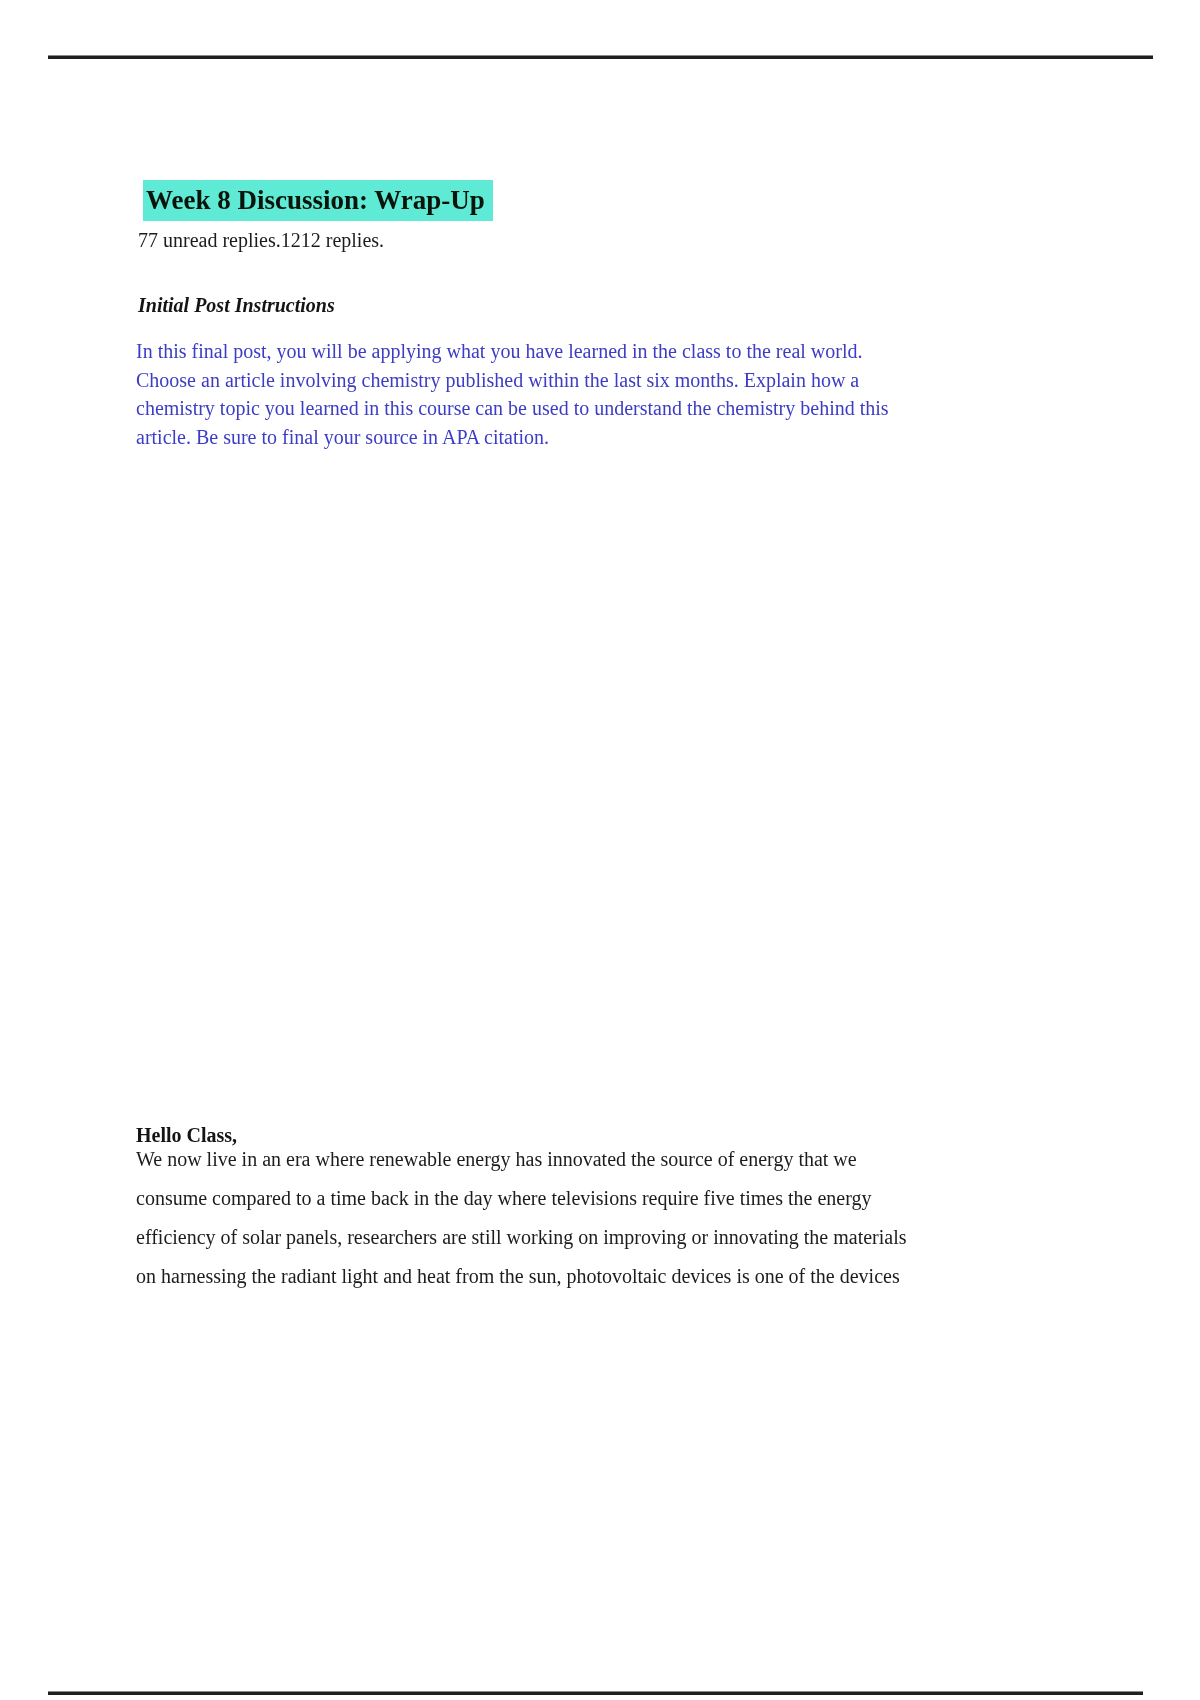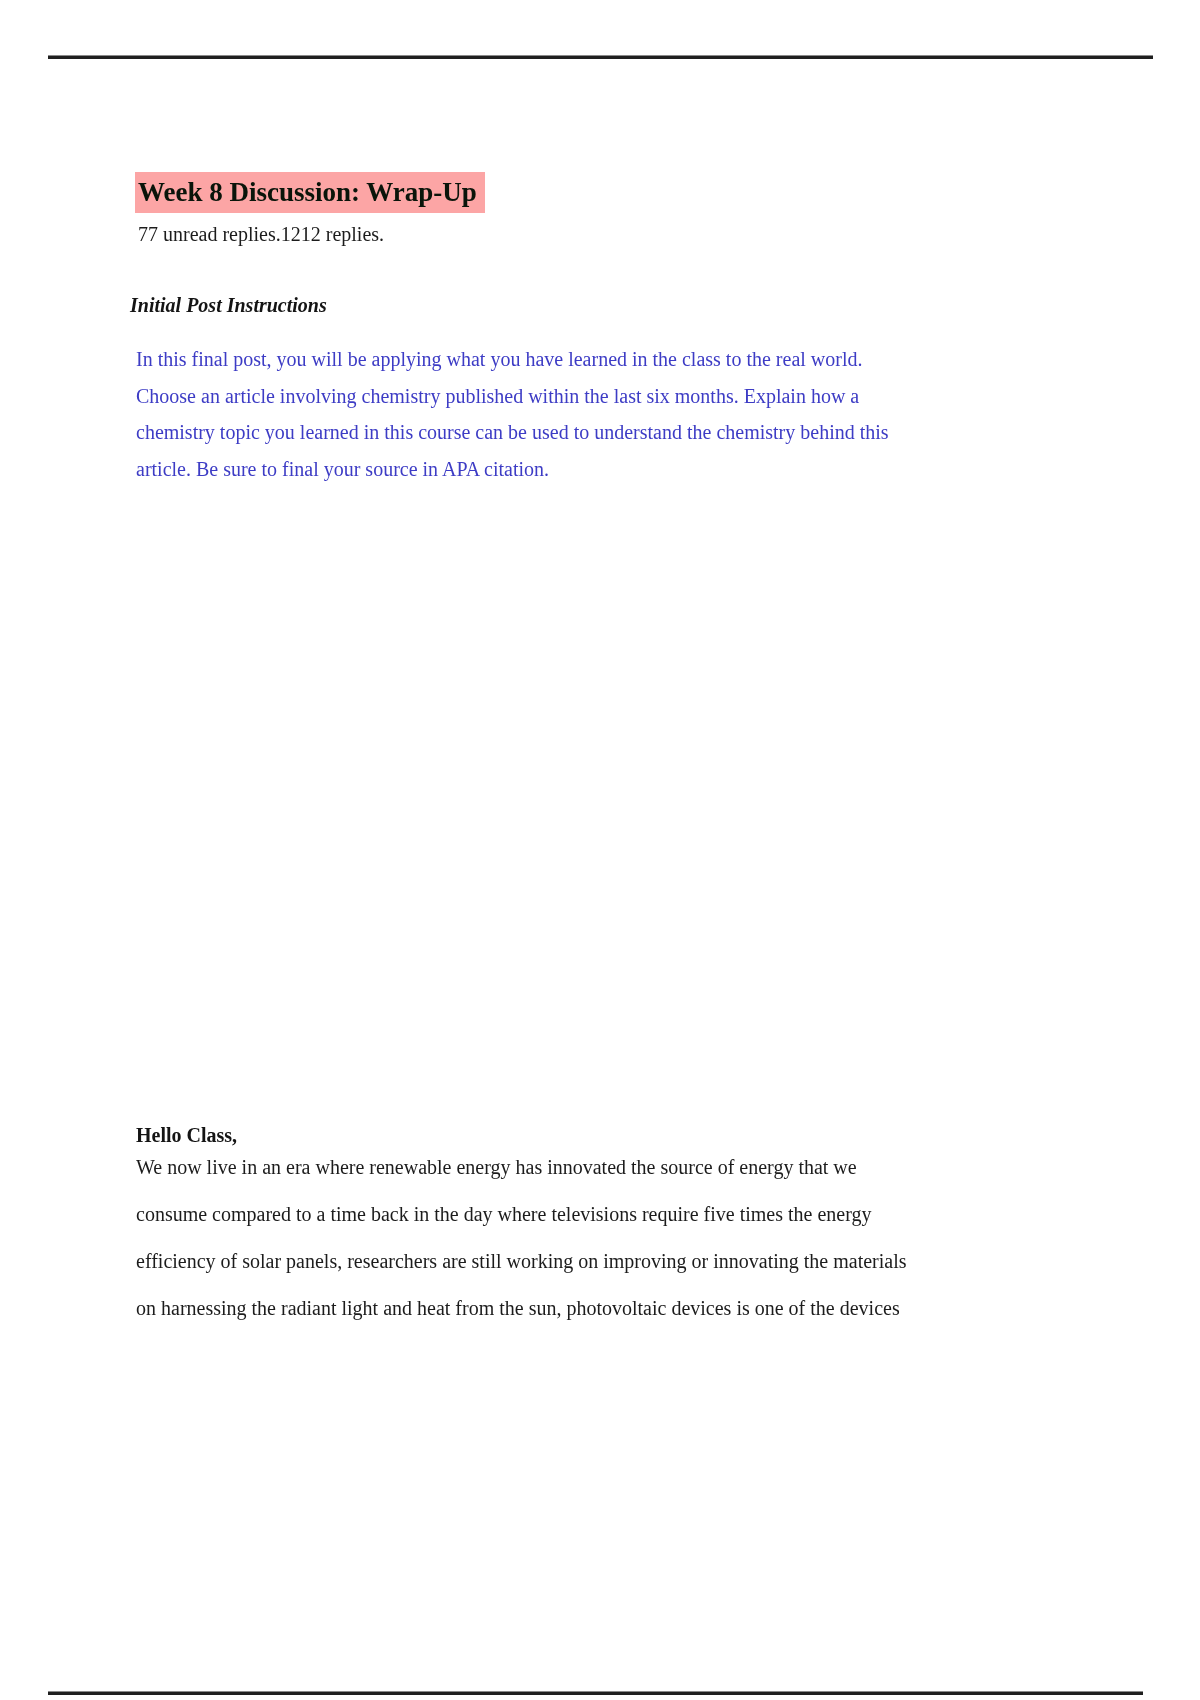--- a/index.html
+++ b/index.html
@@ -22,43 +22,43 @@
     background: #1f1f1f;
     border-top: 1px solid #8a8a8a;
   }
   .rule-top    { top: 55px;  left: 48px; width: 1105px; }
   .rule-bottom { top: 1691px; left: 48px; width: 1095px; }
 
   .doc-title {
     position: absolute;
     top: 172px;
     left: 135px;
-    margin: 0;
+    margin: 8px;
     display: inline-block;
     font-size: 27px;
     font-weight: bold;
     line-height: 36px;
     padding: 2px 8px 3px 3px;
-    background: #fca5a5;
+    background: #5eead4;
     color: #0a140a;
     white-space: nowrap;
   }
   .replies {
     position: absolute;
-    top: 221px;
+    top: 227px;
     left: 138px;
     font-size: 20px;
     line-height: 26px;
     color: #1c1c1c;
     white-space: nowrap;
   }
   .inst-heading {
     position: absolute;
     top: 292px;
-    left: 130px;
+    left: 138px;
     font-size: 20px;
     font-weight: bold;
     font-style: italic;
     line-height: 26px;
     color: #141414;
     white-space: nowrap;
   }
   .inst-para {
     position: absolute;
     top: 337px;
@@ -80,21 +80,21 @@
   }
   .body-para {
     position: absolute;
     top: 1140px;
     left: 136px;
     width: 920px;
     font-size: 20px;
     line-height: 39px;
     color: #1c1c1c;
   }
-  .line { white-space: nowrap; margin-top: 8px; }
+  .line { white-space: nowrap; }
 </style>
 </head>
 <body>
 
 <div class="page">
 
   <div class="rule rule-top"></div>
 
   <h1 class="doc-title">Week 8 Discussion: Wrap-Up</h1>
 

